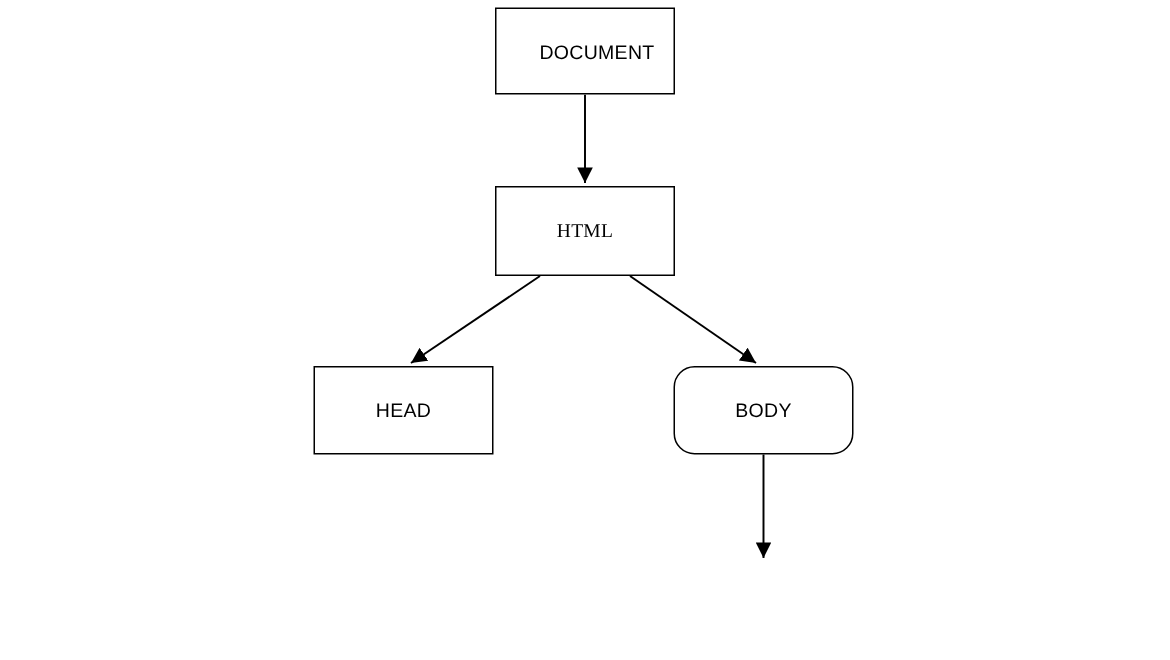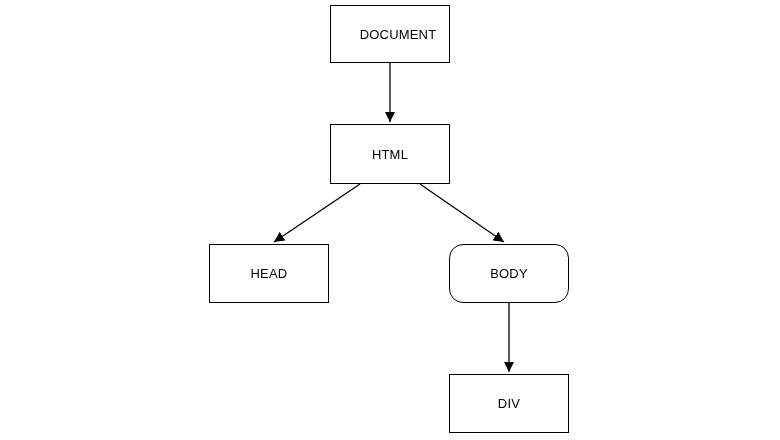--- a/index.html
+++ b/index.html
@@ -32,21 +32,21 @@
     align-items: center;
     justify-content: center;
   }
   .node-label {
     font-size: 13px;
     color: #000000;
     letter-spacing: 0.2px;
     white-space: nowrap;
   }
   .node-document { left: 330px; top: 5px;   width: 120px; height: 58px; padding-left: 16px; }
-  .node-html     { left: 330px; top: 124px; width: 120px; height: 60px; }
+  .node-html     { left: 330px; top: 124px; width: 120px; height: 60px; font-family: Liberation Serif, serif; }
   .node-head     { left: 209px; top: 244px; width: 120px; height: 59px; }
   .node-body     { left: 449px; top: 244px; width: 120px; height: 59px; border-radius: 14px; }
   .node-div      { left: 449px; top: 374px; width: 120px; height: 59px; }
   .edge {
     stroke: #000000;
     stroke-width: 1.3;
     fill: none;
   }
 </style>
 </head>
@@ -75,17 +75,14 @@
   </div>
 
   <div class="node node-head">
     <span class="node-label">HEAD</span>
   </div>
 
   <div class="node node-body">
     <span class="node-label">BODY</span>
   </div>
 
-  <div class="node node-div">
-    <span class="node-label">DIV</span>
-  </div>
 
 </div>
 
 </body></html>

